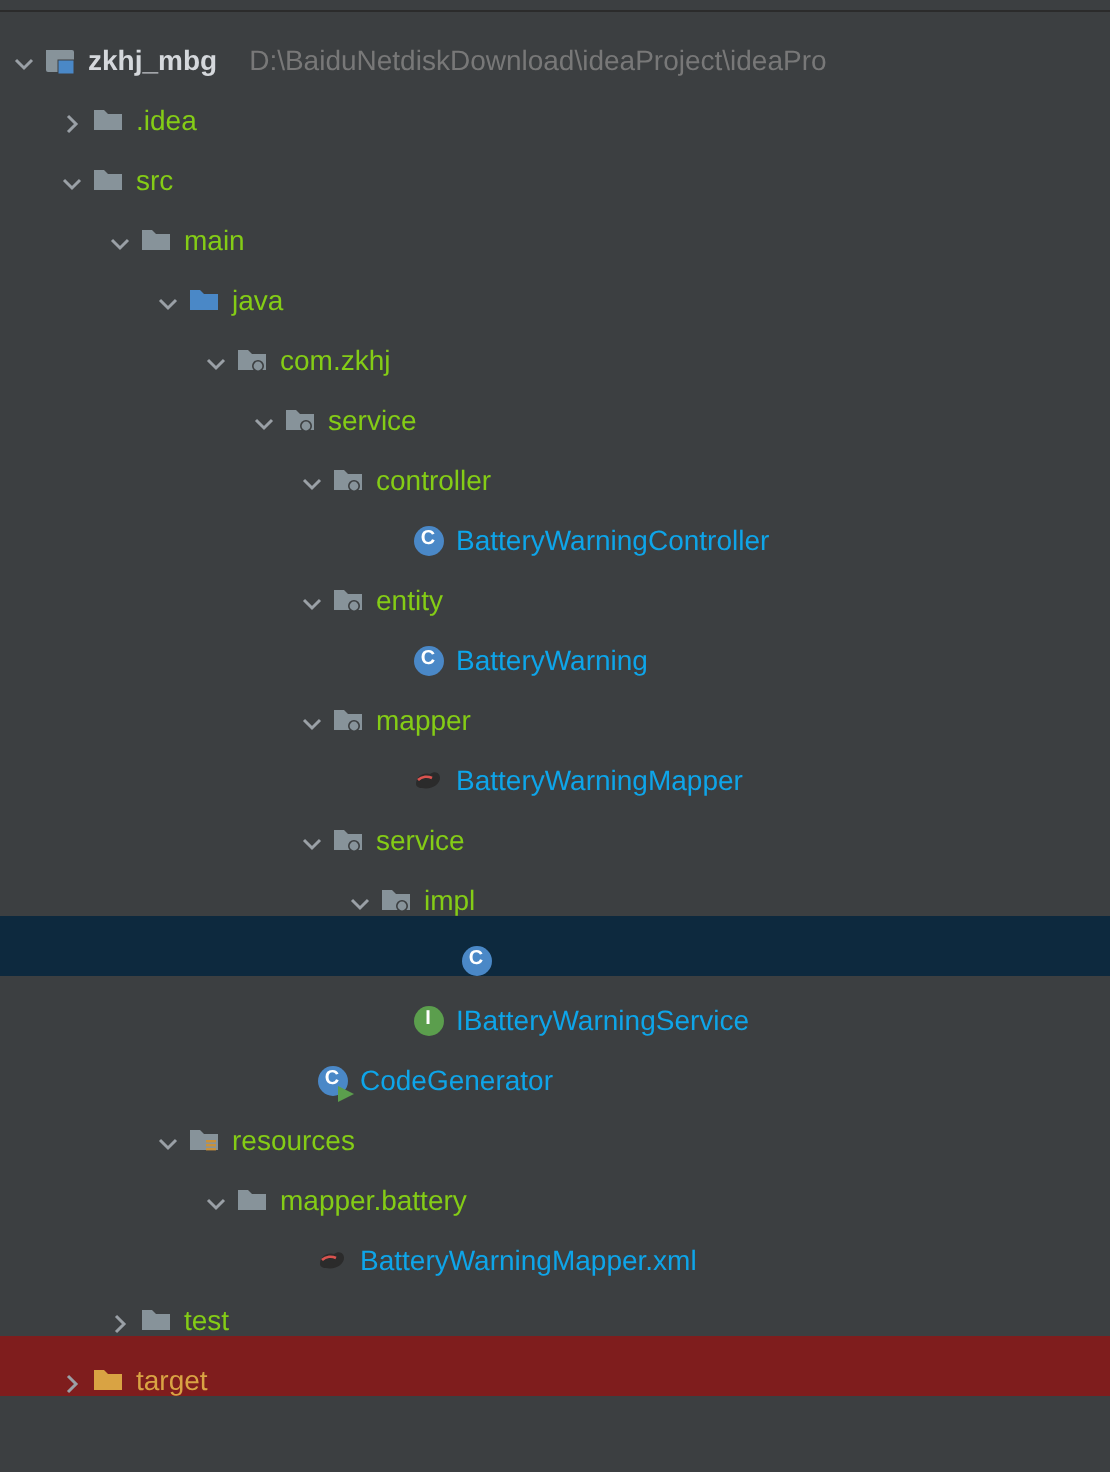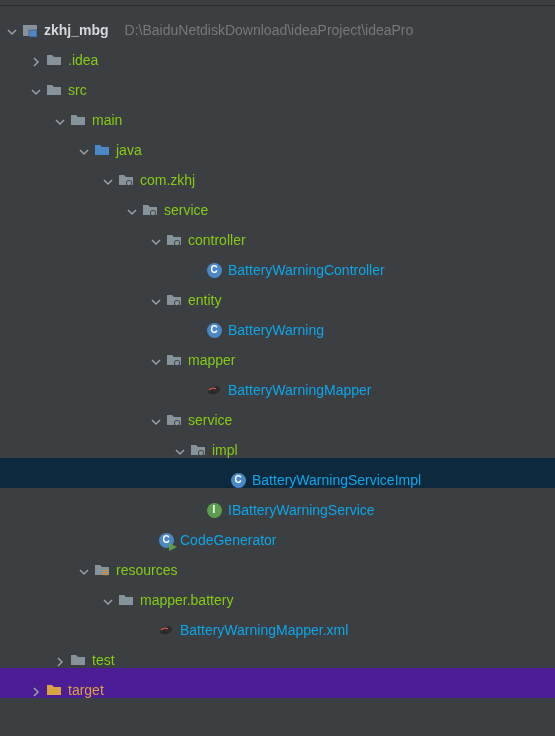--- a/index.html
+++ b/index.html
@@ -23,21 +23,21 @@
     display: flex;
     align-items: flex-end;
     height: 30px;
     white-space: nowrap;
     padding-right: 8px;
   }
   .row.selected {
     background: #0d293e;
   }
   .row.highlighted {
-    background: #4c1d95;
+    background: #7f1d1d;
   }
   .indent { display: inline-block; height: 1px; }
   .arrow {
     width: 12px;
     height: 12px;
     display: inline-flex;
     align-items: center;
     justify-content: center;
     margin-right: 4px;
     color: #9aa0a6;
@@ -300,21 +300,20 @@
     </span>
     <span class="label">impl</span>
   </div>
 
   <div class="row selected">
     <span class="indent" style="width:214px"></span>
     <span class="arrow none"></span>
     <span class="icon">
       <span class="circle circle-c">C</span>
     </span>
-    <span class="label class-name">BatteryWarningServiceImpl</span>
   </div>
 
   <div class="row">
     <span class="indent" style="width:190px"></span>
     <span class="arrow none"></span>
     <span class="icon">
       <span class="circle circle-i">I</span>
     </span>
     <span class="label class-name">IBatteryWarningService</span>
   </div>

